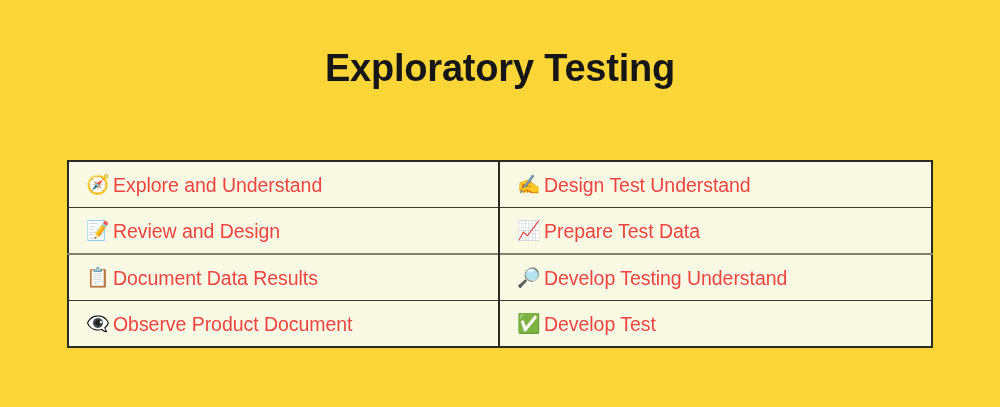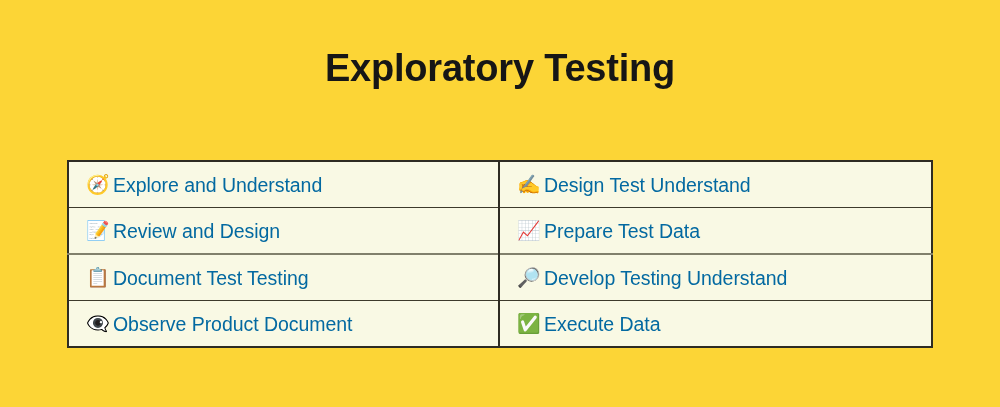--- a/index.html
+++ b/index.html
@@ -96,21 +96,21 @@
     display: inline-block;
     width: 22px;
     flex: 0 0 22px;
     text-align: center;
     font-family: "DejaVu Sans", "Liberation Sans", sans-serif;
   }
 
   .cell-label {
     display: inline-block;
     font-size: 19.5px;
-    color: #0369a1;
+    color: #ef4444;
     letter-spacing: -0.05px;
   }
 </style>
 </head>
 <body>
 
 <div class="page">
 
   <div class="page-title">Exploratory Testing</div>
 
@@ -143,41 +143,41 @@
             <span class="cell-emoji">📈</span>
             <span class="cell-label">Prepare Test Data</span>
           </span>
         </td>
       </tr>
 
       <tr class="rule-light">
         <td class="col-left">
           <span class="cell-inner">
             <span class="cell-emoji">📋</span>
-            <span class="cell-label">Document Test Testing</span>
+            <span class="cell-label">Document Data Results</span>
           </span>
         </td>
         <td class="col-right">
           <span class="cell-inner">
             <span class="cell-emoji">🔎</span>
             <span class="cell-label">Develop Testing Understand</span>
           </span>
         </td>
       </tr>
 
       <tr class="rule-dark">
         <td class="col-left">
           <span class="cell-inner">
             <span class="cell-emoji">👁️‍🗨️</span>
             <span class="cell-label">Observe Product Document</span>
           </span>
         </td>
         <td class="col-right">
           <span class="cell-inner">
             <span class="cell-emoji">✅</span>
-            <span class="cell-label">Execute Data</span>
+            <span class="cell-label">Develop Test</span>
           </span>
         </td>
       </tr>
     </tbody>
   </table>
 
 </div>
 
 </body></html>

